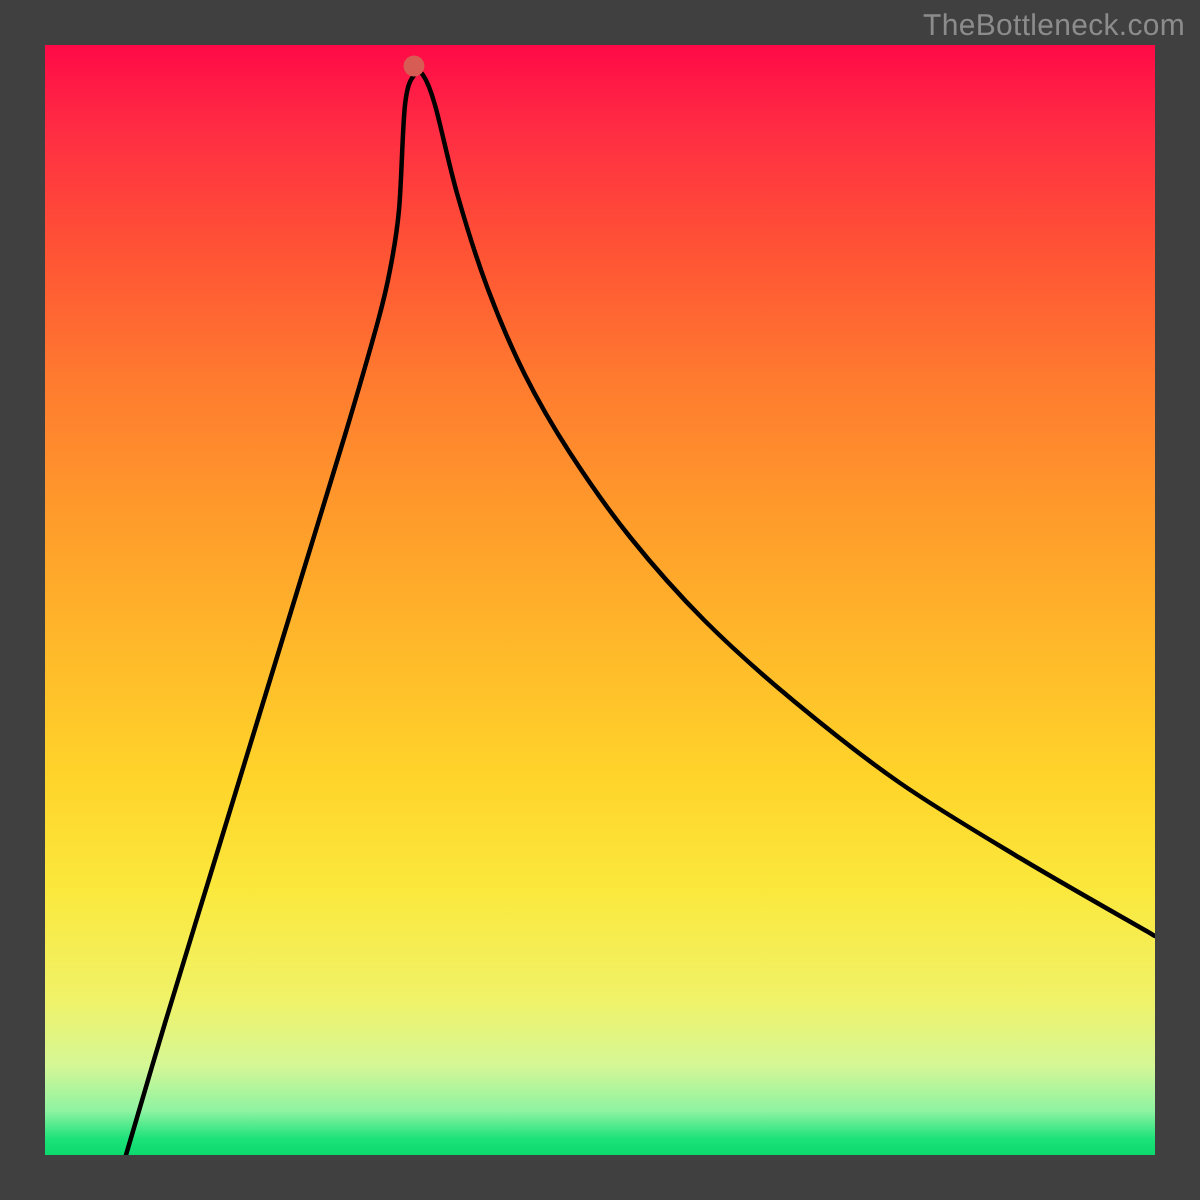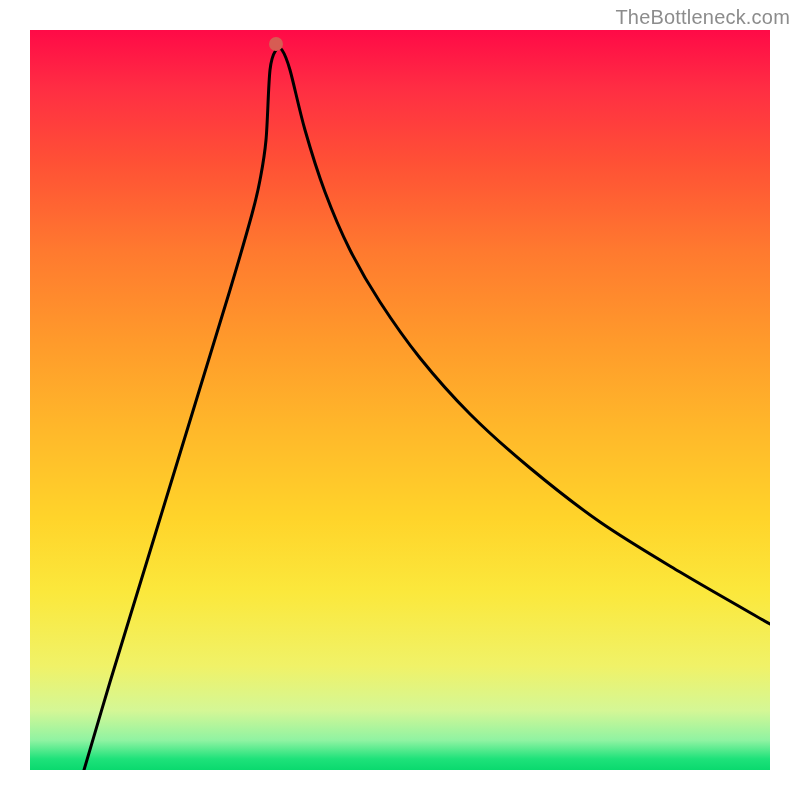--- a/index.html
+++ b/index.html
@@ -8,21 +8,21 @@
     width: 800px;
     height: 800px;
     background: #000;
     font-family: Arial, Helvetica, sans-serif;
     overflow: hidden;
   }
   .frame {
     position: relative;
     width: 800px;
     height: 800px;
-    background: #ffffff;
+    background: #404040;
   }
   .plot {
     position: absolute;
     left: 30px;
     top: 30px;
     width: 740px;
     height: 740px;
     background: linear-gradient(to bottom,
       #ff0a47 0%,
       #ff2e43 8%,

